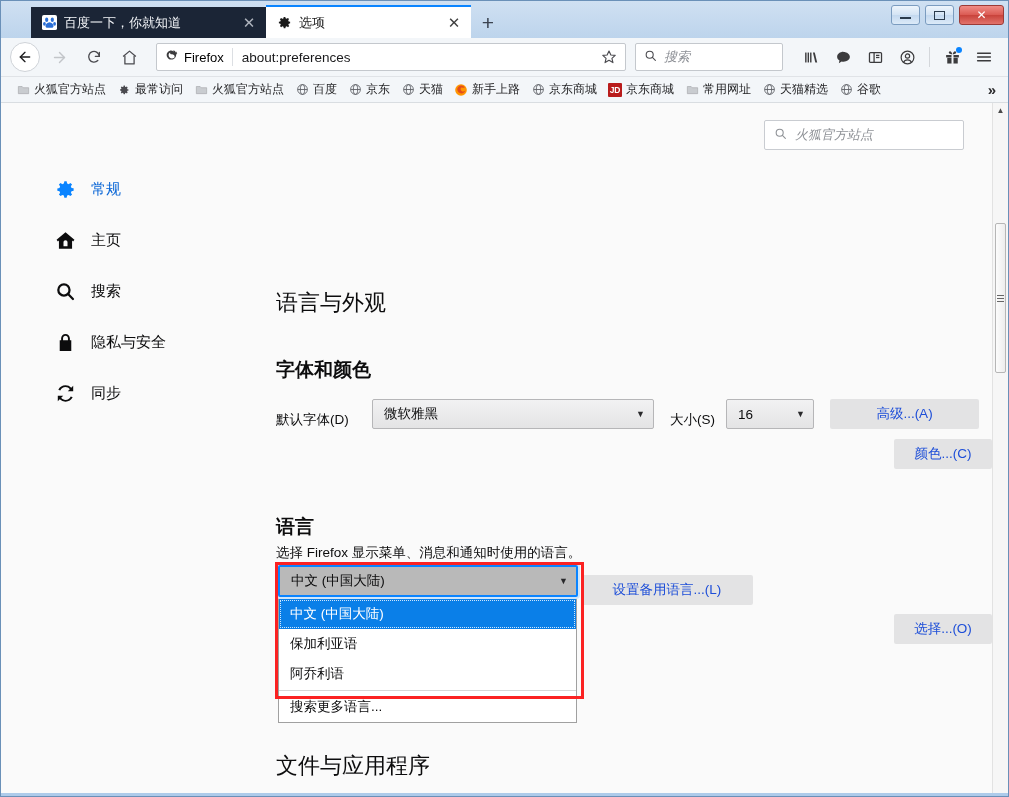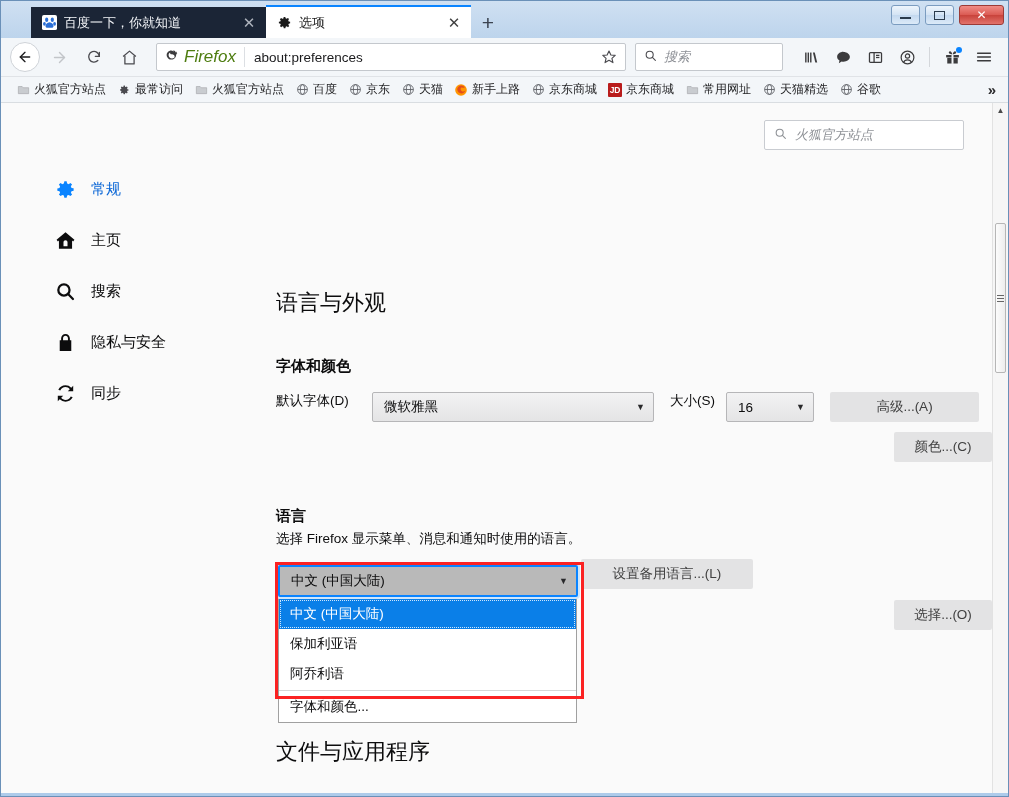--- a/index.html
+++ b/index.html
@@ -131,21 +131,21 @@
     border-radius: 2px;
     display: flex; align-items: center;
     padding: 0 4px 0 8px;
   }
   .identity {
     display: flex; align-items: center; gap: 5px;
     padding-right: 8px;
     border-right: 1px solid #dcdfe3;
     margin-right: 9px;
   }
-  .identity-label { font-size: 17px; color: #4d7c0f; font-style: italic; }
+  .identity-label { font-size: 13px; color: #000000; }
   .url-text { font-size: 13.5px; color: #1a1a1c; flex: 1 1 auto; }
   .star { width: 24px; height: 24px; display:flex; align-items:center; justify-content:center; color:#4a4a4f; }
   .searchbar {
     width: 148px; height: 28px;
     background: #fff;
     border: 1px solid #c4c8cd;
     border-radius: 2px;
     display: flex; align-items: center;
     gap: 7px; padding: 0 8px;
   }
@@ -274,46 +274,46 @@
   }
   .nav-item.small .nav-ico { width: 18px; flex: 0 0 18px; }
 
   
   .main {
     position: absolute;
     left: 254px; top: 0; right: 0; bottom: 0;
     padding: 185px 0 0 21px;
   }
   .h1 { font-size: 22px; font-weight: 400; color: #0c0c0d; margin-bottom: 39px; }
-  .h2 { font-size: 15px; font-weight: bold; color: #0c0c0d; margin-bottom: 16px; }
+  .h2 { font-size: 19px; font-weight: bold; color: #0c0c0d; margin-bottom: 16px; }
   .h2.lang { margin-bottom: 4px; }
   .desc { font-size: 13.5px; color: #0c0c0d; margin-bottom: 11px; }
 
-  .row { display: flex; align-items: flex-start; gap: 0; }
+  .row { display: flex; align-items: flex-end; gap: 0; }
   .lbl { font-size: 13.5px; color: #0c0c0d; }
 
   .select {
     height: 30px;
     background: linear-gradient(to bottom,#f2f2f3,#e4e4e5);
     border: 1px solid #b6b6b8;
     border-radius: 2px;
     display: flex; align-items: center;
     padding: 0 8px 0 11px;
     font-size: 13.5px; color: #0c0c0d;
   }
   .select .val { flex: 1 1 auto; }
   .caret { font-size: 9px; color: #29292b; margin-left: 8px; }
 
   .btn {
     height: 30px;
     background: #e3e3e4;
     border: 1px solid transparent;
     border-radius: 2px;
     display: flex; align-items: center; justify-content: center;
-    font-size: 13.5px; color: #404040;
+    font-size: 13.5px; color: #1d4ed8;
     padding: 0 12px;
   }
 
   
   .combo-open {
     position: absolute;
     left: 277px; top: 462px;
     width: 300px; height: 32px;
     background: #b9b9b9;
     border: 2px solid #0a84ff;
@@ -737,21 +737,21 @@
       <div class="combo-open">
         <span class="val" style="flex:1 1 auto;">中文 (中国大陆)</span>
         <span class="caret">▼</span>
       </div>
 
       <div class="popup">
         <div class="popup-item hl">中文 (中国大陆)</div>
         <div class="popup-item">保加利亚语</div>
         <div class="popup-item">阿乔利语</div>
         <div class="popup-sep"></div>
-        <div class="popup-item">字体和颜色...</div>
+        <div class="popup-item">搜索更多语言...</div>
       </div>
 
       <div class="redbox"></div>
 
     </div>
 
     <div class="scrollcol">
       <div class="sc-arrow">▲</div>
       <div class="sc-thumb">
         <div class="sc-grip">

